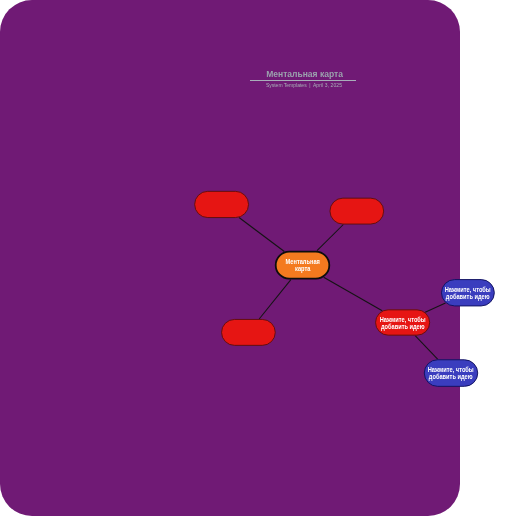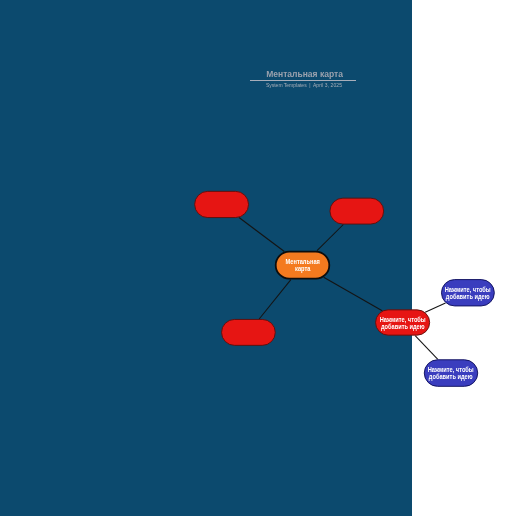--- a/index.html
+++ b/index.html
@@ -8,21 +8,21 @@
     width: 516px;
     height: 516px;
     background: #ffffff;
     overflow: hidden;
   }
   body {
     font-family: "Liberation Sans", sans-serif;
     position: relative;
     -webkit-font-smoothing: antialiased;
   }
-  #page { position: absolute; left:0; top:0; width:412px; height:516px; background:#0c4a6e; }
+  #page { position: absolute; left:0; top:0; width:460px; height:516px; background:#701a75;border-radius:32px; }
 
   
   .doc-header {
     position: absolute;
     left: 249.7px;
     top: 68px;
     width: 106px;
     text-align: center;
   }
   .doc-title {

